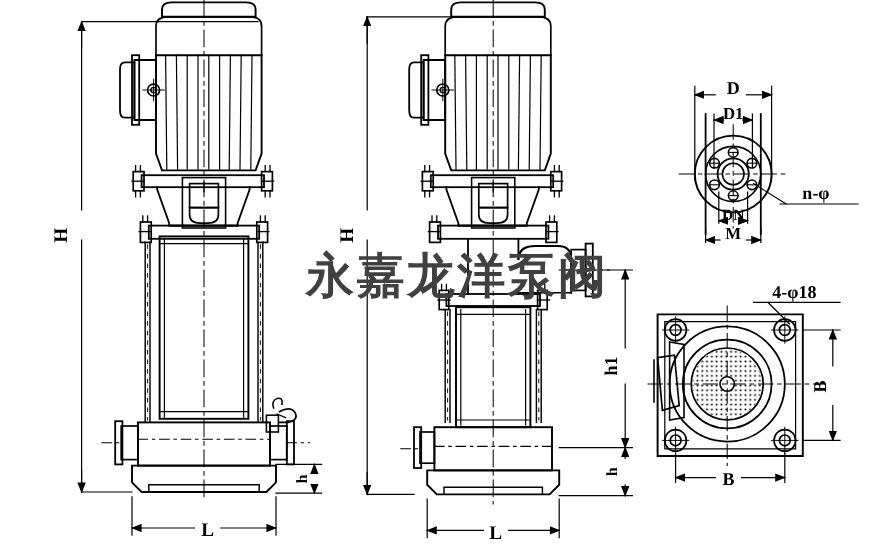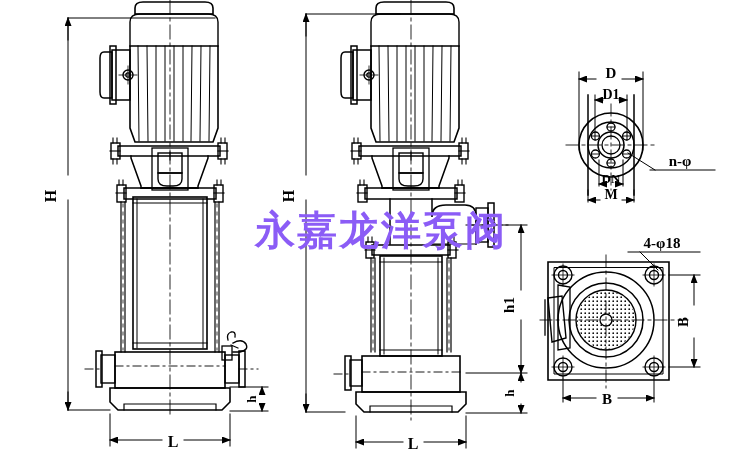--- a/index.html
+++ b/index.html
@@ -2,21 +2,21 @@
 <html><head>
 <meta charset="utf-8">
 <style>
   html,body{margin:0;padding:0;background:#ffffff;}
   body{width:743px;height:465px;position:relative;overflow:hidden;
        font-family:"Liberation Serif",serif;color:#000;}
   #stage{position:absolute;left:0;top:0;width:743px;height:465px;}
   svg{display:block;}
   .wm{position:absolute;left:255px;top:205px;width:230px;height:50px;
       font-family:"DejaVu Sans",sans-serif;font-size:40px;font-weight:bold;
-      color:#8b5cf6;letter-spacing:2px;line-height:50px;white-space:nowrap;
+      color:#404040;letter-spacing:2px;line-height:50px;white-space:nowrap;
       pointer-events:none;}
   .lbl{font-family:"Liberation Serif",serif;font-weight:bold;}
 </style>
 </head>
 <body>
 
 <div id="stage">
 
 <svg width="743" height="465" viewBox="0 0 743 465">
   <defs>

